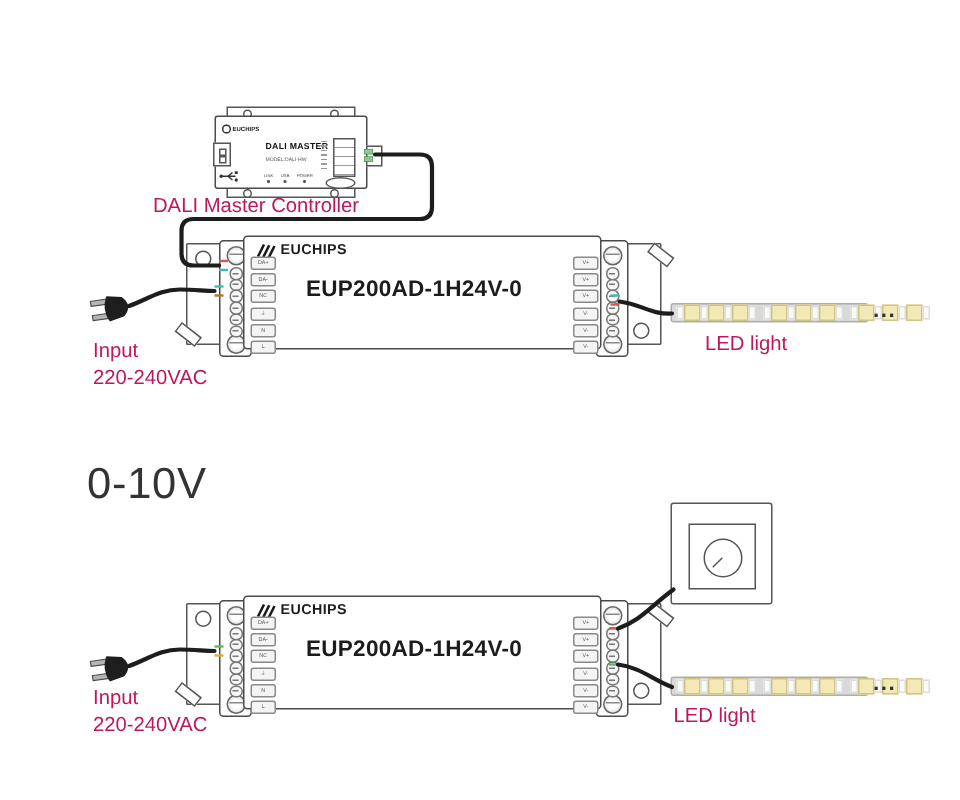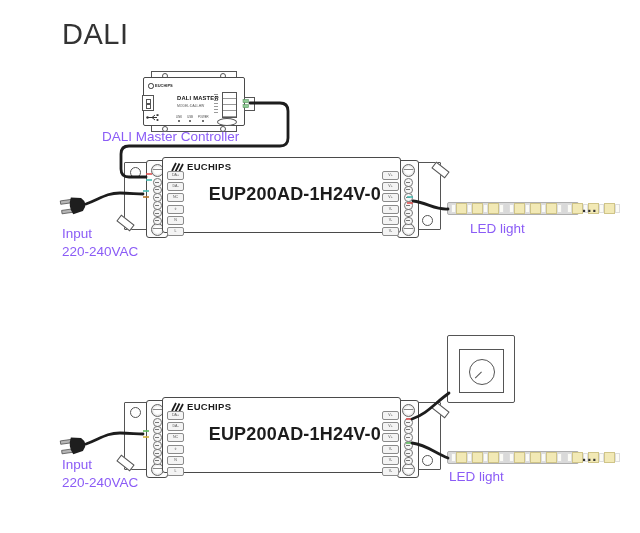--- a/index.html
+++ b/index.html
@@ -1,39 +1,39 @@
 <!DOCTYPE html>
 <html><head>
 <meta charset="utf-8">
 <style>
   html,body{margin:0;padding:0;background:#fff;}
   #canvas{position:relative;width:640px;height:533px;background:#fff;overflow:hidden;
           font-family:"Liberation Sans", sans-serif;color:#3a3a3a;}
   .abs{position:absolute;}
   .title{font-size:29px;letter-spacing:.5px;color:#333;}
-  .cap{font-size:13.5px;color:#8b5cf6;white-space:nowrap;}
+  .cap{font-size:13.5px;color:#be185d;white-space:nowrap;}
   
   .driver{position:absolute;left:114px;width:334px;height:88px;}
   .plate{position:absolute;width:26px;height:66px;top:7px;border:1.3px solid #555;background:#fff;border-radius:1px;}
   .plate.left{left:10px;} .plate.right{left:299px;}
   .hole{position:absolute;width:9px;height:9px;border:1.2px solid #555;border-radius:50%;background:#fff;}
   .flange{position:absolute;width:15px;height:6px;border:1px solid #555;background:#fff;}
   .tblock{position:absolute;top:5px;width:20px;height:76px;border:1.3px solid #4a4a4a;border-radius:3px;background:#fdfdfd;}
   .tblock.left{left:32px;} .tblock.right{left:283px;}
   .screw{position:absolute;left:4px;width:11px;height:11px;border:1.1px solid #666;border-radius:50%;
          background:radial-gradient(circle,#fff 40%,#e2e2e2 70%);}
   .screw:after{content:"";position:absolute;left:1px;right:1px;top:4.3px;height:1px;background:#888;}
   .screw.top{top:2.5px;} .screw.bot{top:62px;}
   .termcol{position:absolute;left:6.2px;top:17px;}
   .term{width:6.5px;height:6.5px;border:1px solid #777;border-radius:50%;margin-bottom:-0.8px;
         background:linear-gradient(#777 0 0) center/64% 1px no-repeat,#f6f6f6;}
   .dbody{position:absolute;left:48px;top:2px;width:237px;height:74px;border:1.5px solid #4a4a4a;border-radius:3px;background:#fff;}
   .logo-row{position:absolute;left:8px;top:3px;display:flex;align-items:center;gap:3px;}
   .brandtxt{font-size:9.5px;font-weight:bold;letter-spacing:.3px;color:#1c1c1c;}
-  .model{position:absolute;left:8px;top:26px;width:210px;text-align:right;font-size:18px;font-weight:bold;color:#1c1c1c;letter-spacing:.2px;}
+  .model{position:absolute;left:8px;top:26px;width:210px;text-align:center;font-size:15px;font-weight:bold;color:#1c1c1c;letter-spacing:.2px;}
   .tags{position:absolute;top:13px;}
   .tags.l{left:4px;} .tags.r{left:219px;}
   .tag{width:15px;height:7px;border:.8px solid #8a8a8a;border-radius:2px;background:#f4f4f4;margin-bottom:2.2px;
        font-size:3.6px;line-height:7px;text-align:center;color:#555;overflow:hidden;}
   
   #master{left:143px;top:71px;width:112px;height:60px;}
   .mtab{position:absolute;left:8px;width:84px;height:6px;border:1.1px solid #555;background:#fff;}
   .mtab .mhole{position:absolute;top:.8px;width:4px;height:4px;border:1px solid #555;border-radius:50%;background:#fff;}
   .mbody{position:absolute;left:0;top:6px;width:100px;height:47px;border:1.4px solid #4a4a4a;border-radius:2px;background:#fff;}
   .mbrand{position:absolute;left:4px;top:5px;display:flex;align-items:center;gap:1.5px;}
@@ -66,21 +66,21 @@
   .led{width:9px;height:9px;background:#f2e9b5;border:.8px solid #cfc488;}
   .pad{width:3px;height:7px;background:#fbfbf6;border:.5px solid #ddd;}
   .dots{font-size:15px;font-weight:bold;color:#333;letter-spacing:1px;}
   .wire-layer{position:absolute;left:0;top:0;z-index:10;pointer-events:none;}
 </style>
 </head>
 <body>
 
 <div id="canvas">
 
-  <div class="abs title" style="left:62px;top:18px;">DALI</div>
+  <div class="abs title" style="left:58px;top:307px;">0-10V</div>
 
   <div class="abs" id="master">
     <div class="mtab" style="top:0;">
       <i class="mhole" style="left:10px;"></i>
       <i class="mhole" style="left:68px;"></i>
     </div>
     <div class="mtab" style="top:53px;">
       <i class="mhole" style="left:10px;"></i>
       <i class="mhole" style="left:68px;"></i>
     </div>

